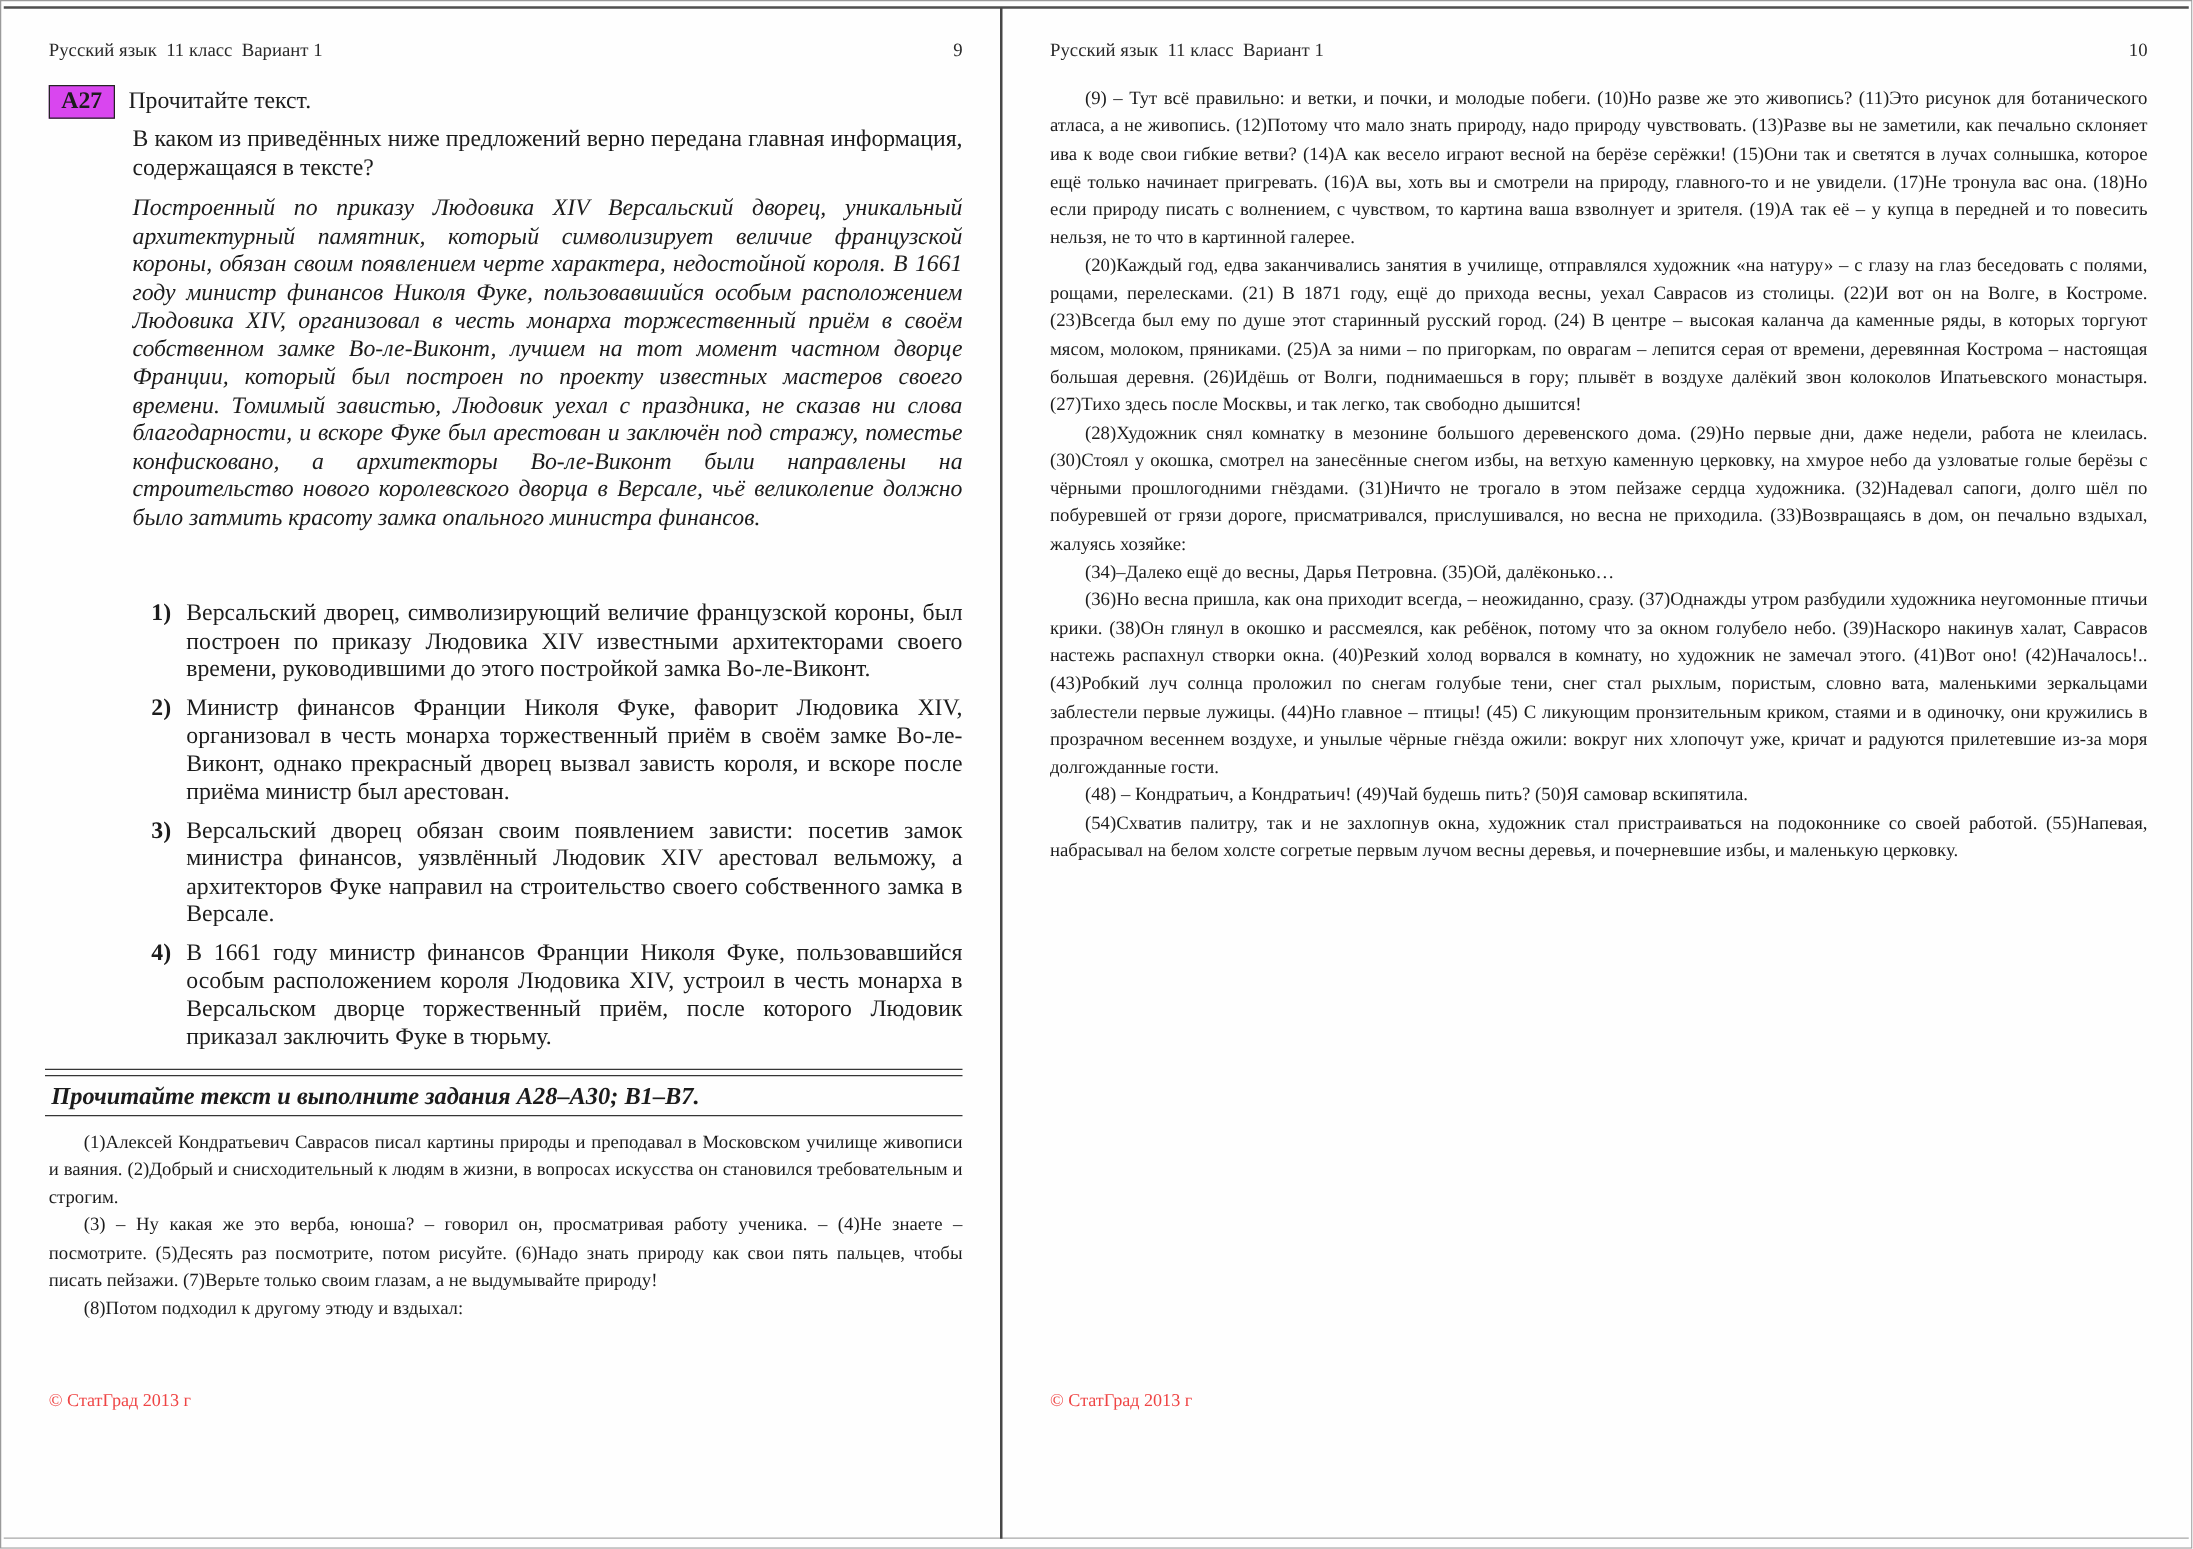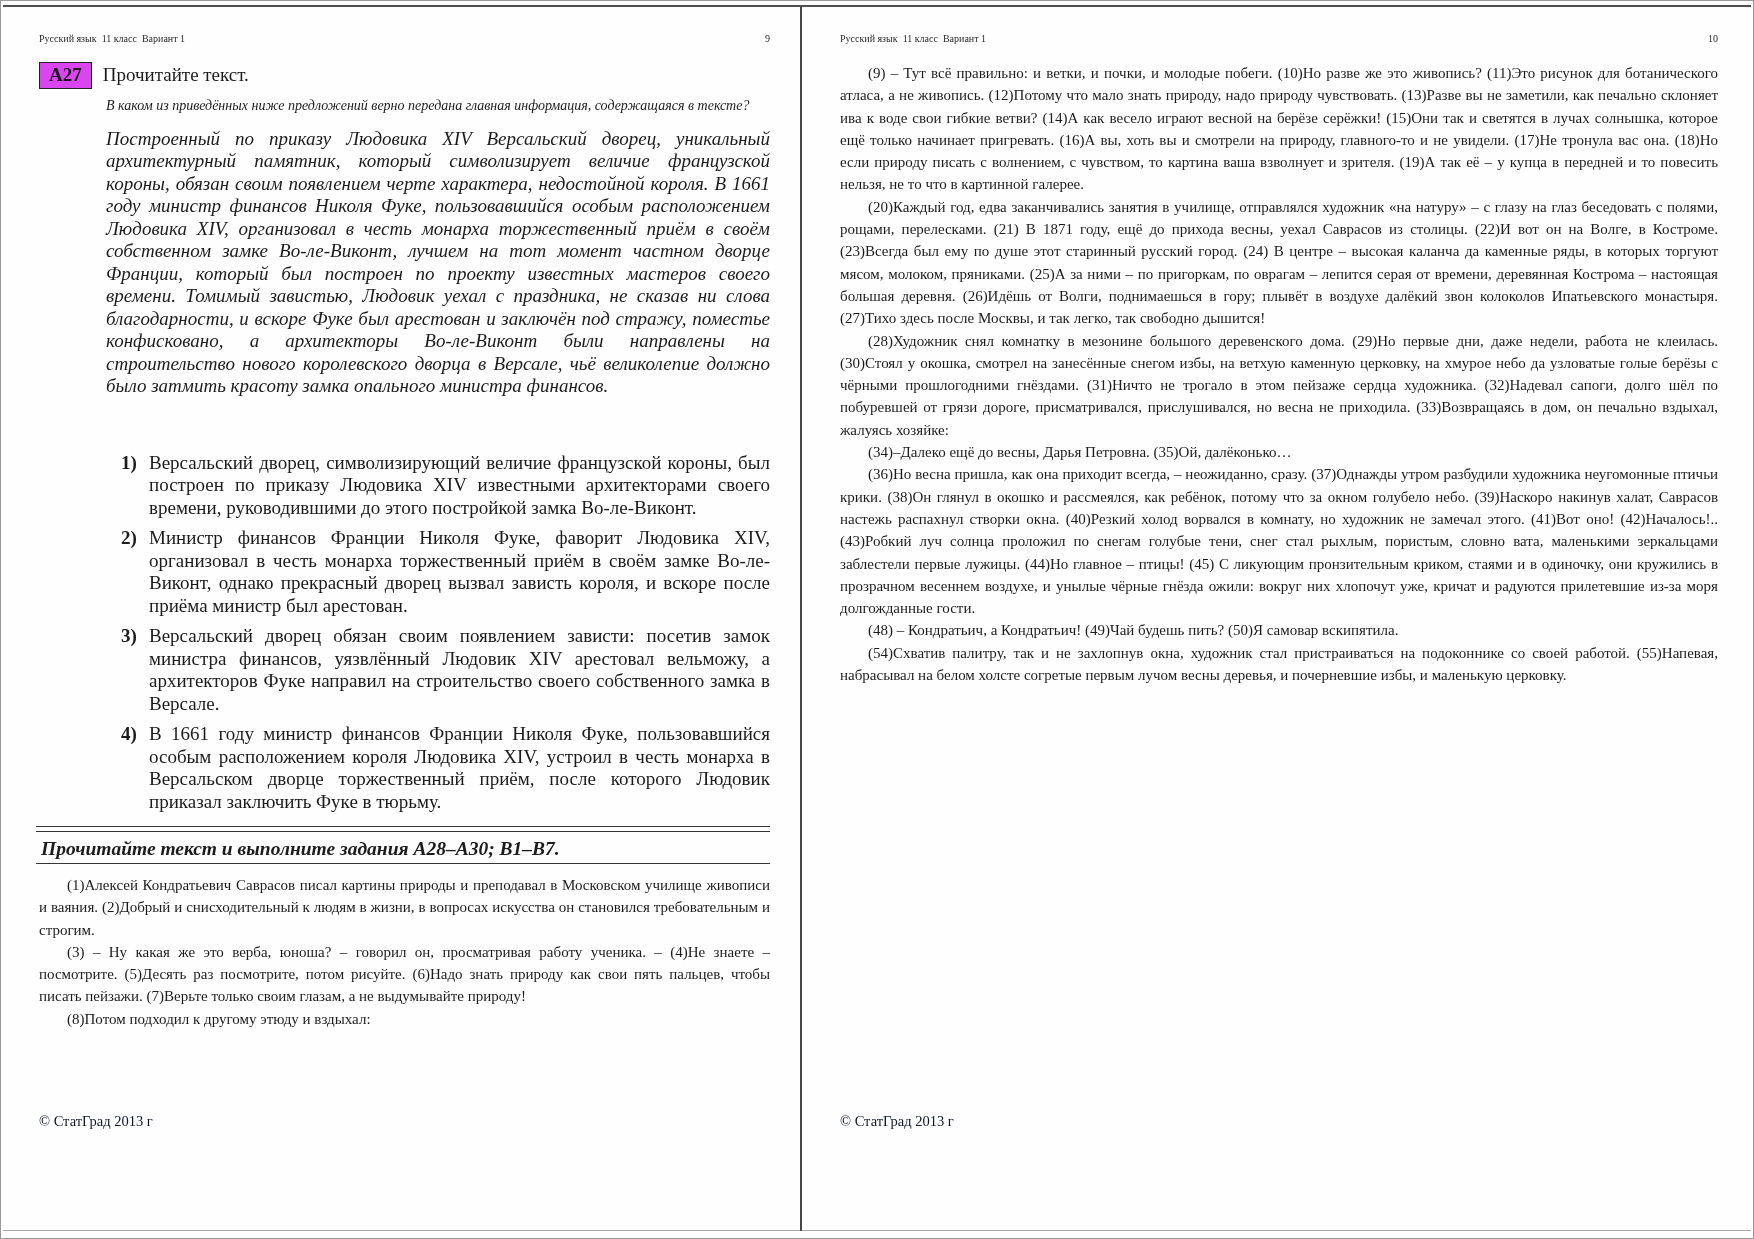--- a/index.html
+++ b/index.html
@@ -24,41 +24,40 @@
   .divider {
     position:absolute; left:799px; top:5px; bottom:7px; width:2px;
     background:#474747;
   }
   .page { position:absolute; top:6px; height:1225px; box-sizing:border-box; }
   .page.left  { left:0;     width:799px; padding:26px 30px 0 38px; }
   .page.right { left:801px; width:951px; padding:26px 35px 0 38px; }
 
   .pg-header {
     display:flex; justify-content:space-between; align-items:baseline;
-    font-size:10px; color:#2a2a2a; margin-bottom:18px;
+    font-size:15px; color:#2a2a2a; margin-bottom:18px;
   }
   .pg-footer {
     position:absolute; left:38px; top:1106px;
-    font-size:14.5px; color:#0f172a;
+    font-size:14.5px; color:#ef4444;
   }
 
   .task-row { display:flex; align-items:flex-start; gap:11px; margin-bottom:6px; }
   .task-box {
     border:1.6px solid #242424;
     padding:1px 9px 2px;
     font-weight:700; font-size:19px; line-height:22px;
     background:#d946ef;
   }
   .task-instr { font-size:19px; line-height:26px; }
 
   .question {
     margin:2px 0 10px 67px;
-    font-size:14px; line-height:22.5px;
+    font-size:19px; line-height:22.5px;
     text-align:justify;
-    font-style:italic;
   }
   .passage {
     margin:0 0 0 67px;
     font-size:19px; line-height:22.5px;
     font-style:italic;
     text-align:justify;
   }
 
   .options { list-style:none; margin:54px 0 0 0; padding:0 0 0 82px; }
   .option  { display:flex; margin-bottom:8px; }

